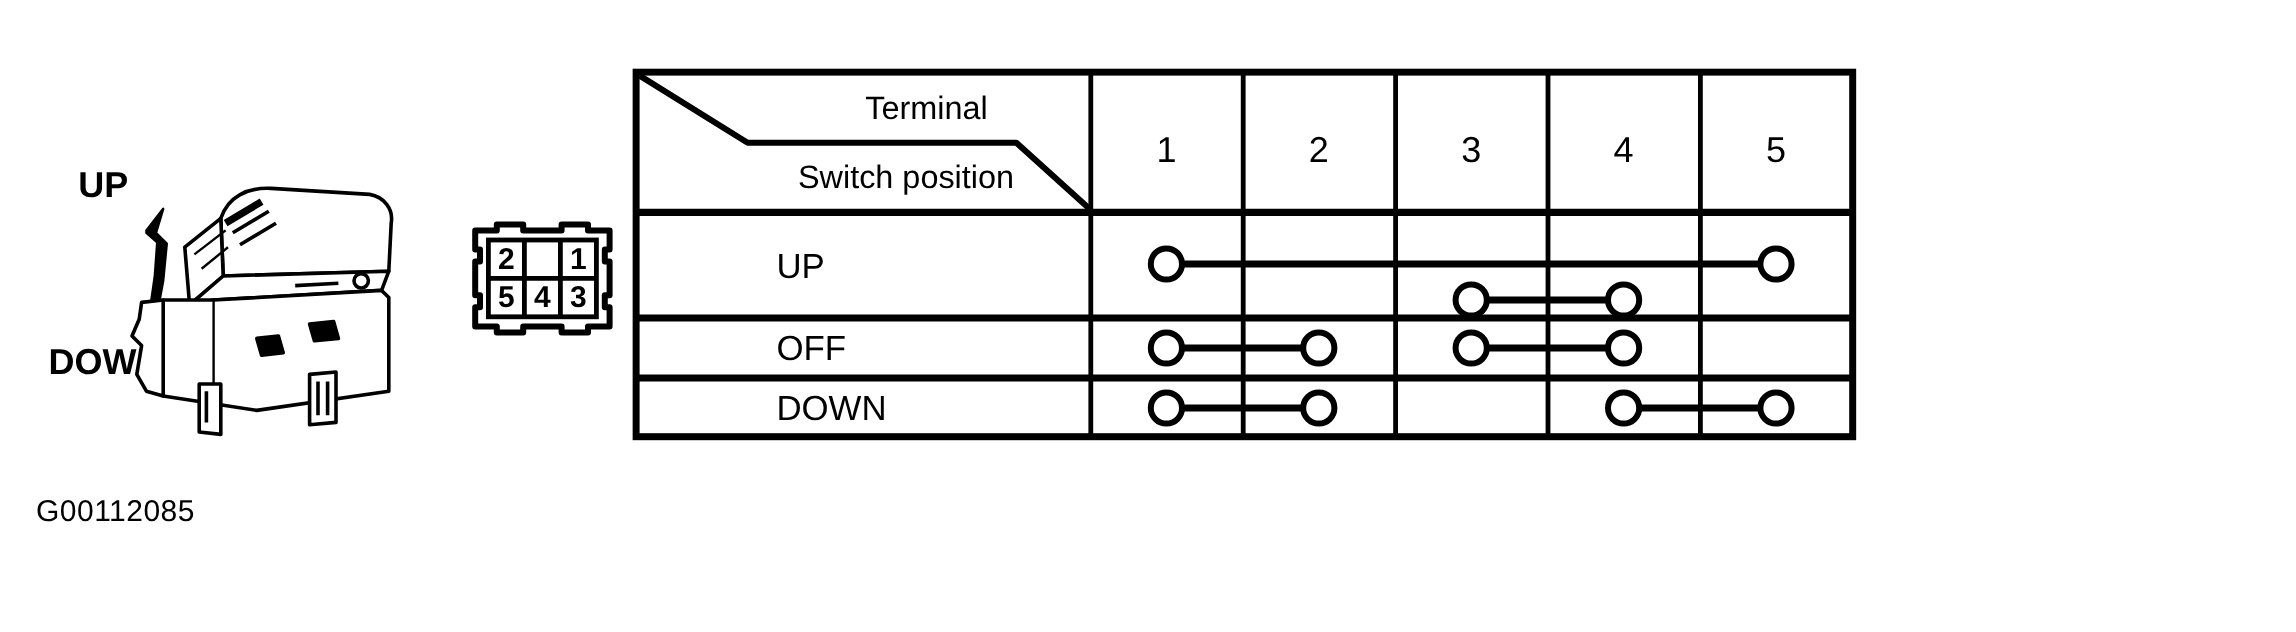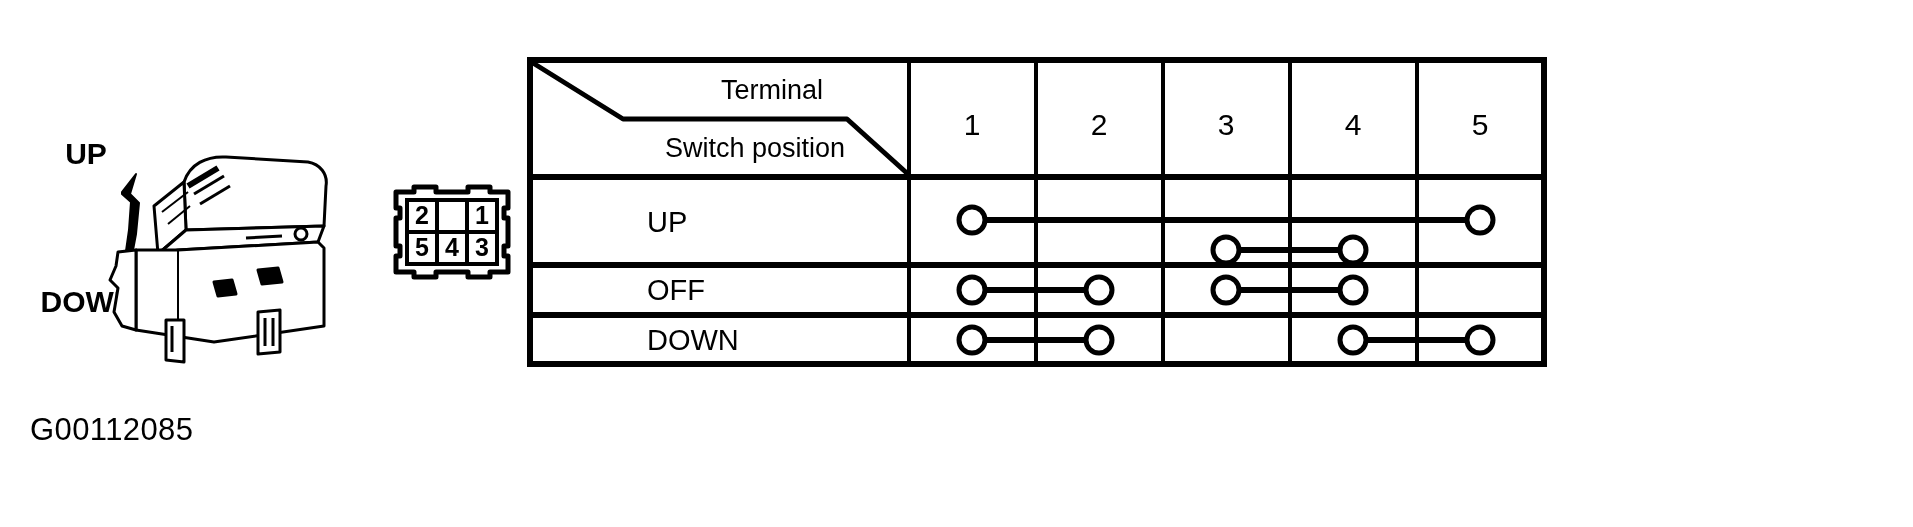--- a/index.html
+++ b/index.html
@@ -8,21 +8,21 @@
     width:1913px;height:527px;position:relative;overflow:hidden;
     font-family:"Liberation Sans","DejaVu Sans",sans-serif;
     color:#000;
   }
 
   
   #switch-illustration{position:absolute;left:0;top:0;width:520px;height:527px;}
   #switch-svg{position:absolute;left:18px;top:130px;}
   #ref-code{
     position:absolute;left:30px;top:412px;
-    font-size:31px;letter-spacing:.4px;white-space:nowrap;
+    font-size:25px;letter-spacing:.4px;white-space:nowrap;
   }
 
   
   #connector-pinout{position:absolute;left:392px;top:182px;}
 
   
   #continuity-table{position:absolute;left:527px;top:57px;}
 
   .tbl-text{
     font-family:"Liberation Sans","DejaVu Sans",sans-serif;

